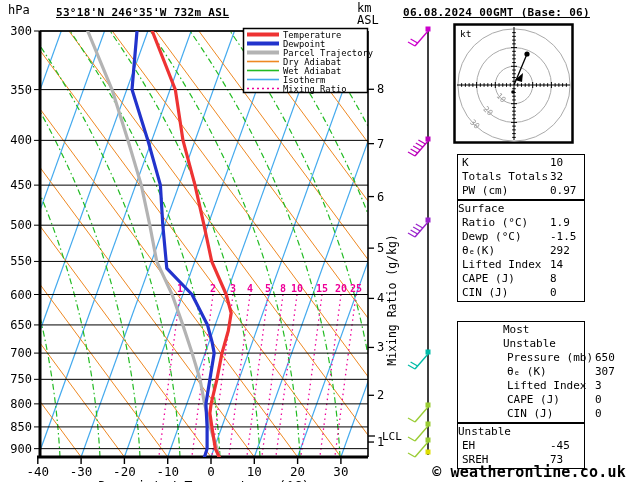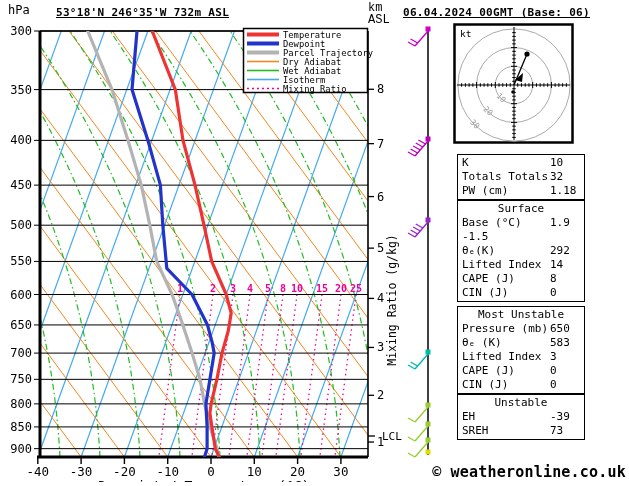--- a/index.html
+++ b/index.html
@@ -4,37 +4,37 @@
 <style>
   html,body{margin:0;padding:0;background:#ffffff;}
   #app{position:relative;width:629px;height:482px;background:#fff;overflow:hidden;
        font-family:"DejaVu Sans Mono","DejaVu Sans",monospace;color:#000;}
   .abs{position:absolute;}
   .title{font-weight:bold;font-size:11px;letter-spacing:.3px;white-space:nowrap;text-decoration:underline;}
   .unitlab{font-size:12px;line-height:12px;white-space:pre;}
   
   #tables{position:absolute;left:457px;top:154px;width:128px;}
   .tbox{border:1.5px solid #000;background:#fff;margin-bottom:0;padding:1px 0 1px 0;}
-  .tbox.gap{margin-top:4px;}
-  .thead{text-align:center;font-size:11px;line-height:14px;}
+  .tbox.gap{margin-top:19px;padding-left:45px;}
+  .thead{font-size:11px;line-height:14px;}
   .trow{display:flex;font-size:11px;line-height:14px;padding:0 0 0 4px;}
   .tlbl{flex:0 0 88px;white-space:nowrap;}
   .tval{white-space:nowrap;}
   #hodo-wrap{position:absolute;left:453px;top:23px;width:121px;height:121px;}
   #footer{position:absolute;right:3px;bottom:1px;font-weight:bold;font-size:15px;letter-spacing:.2px;}
 </style>
 </head>
 <body>
 
 <div id="app">
   <div class="abs unitlab" style="left:8px;top:4px;">hPa</div>
   <div class="abs title" style="left:56px;top:6px;">53°18'N 246°35'W 732m ASL</div>
-  <div class="abs unitlab" style="left:368px;top:2px;font-family:Liberation Mono, monospace;">km
+  <div class="abs unitlab" style="left:357px;top:2px;">km
 ASL</div>
-  <div class="abs title" style="left:403px;top:6px;">06.04.2024 00GMT (Base: 06)</div>
+  <div class="abs title" style="left:403px;top:6px;">06.08.2024 00GMT (Base: 06)</div>
 
   <svg id="skewt-svg" class="abs" style="left:0;top:0;" width="450" height="486">
       <defs>
         <clipPath id="plotclip">
           <rect x="40" y="31" width="328" height="426"></rect>
         </clipPath>
       </defs>
       <g clip-path="url(#plotclip)">
         <line x1="-135.39999999999998" y1="457" x2="17.960000000000008" y2="31" stroke="#44aaee" stroke-width="1.2"></line>
         <line x1="-92.10000000000002" y1="457" x2="61.25999999999996" y2="31" stroke="#44aaee" stroke-width="1.2"></line>
@@ -332,30 +332,31 @@
         <div class="trow">
           <span class="tlbl">K</span>
           <span class="tval">10</span>
         </div>
         <div class="trow">
           <span class="tlbl">Totals Totals</span>
           <span class="tval">32</span>
         </div>
         <div class="trow">
           <span class="tlbl">PW (cm)</span>
-          <span class="tval">1.18</span>
+          <span class="tval">0.97</span>
         </div>
       </div>
       <div class="tbox">
         <div class="thead">Surface</div>
         <div class="trow">
-          <span class="tlbl">Base (°C)</span>
+          <span class="tlbl">Ratio (°C)</span>
           <span class="tval">1.9</span>
         </div>
         <div class="trow">
+          <span class="tlbl">Dewp (°C)</span>
           <span class="tval">-1.5</span>
         </div>
         <div class="trow">
           <span class="tlbl">θₑ(K)</span>
           <span class="tval">292</span>
         </div>
         <div class="trow">
           <span class="tlbl">Lifted Index</span>
           <span class="tval">14</span>
         </div>
@@ -369,40 +370,40 @@
         </div>
       </div>
       <div class="tbox gap">
         <div class="thead">Most Unstable</div>
         <div class="trow">
           <span class="tlbl">Pressure (mb)</span>
           <span class="tval">650</span>
         </div>
         <div class="trow">
           <span class="tlbl">θₑ (K)</span>
-          <span class="tval">583</span>
+          <span class="tval">307</span>
         </div>
         <div class="trow">
           <span class="tlbl">Lifted Index</span>
           <span class="tval">3</span>
         </div>
         <div class="trow">
           <span class="tlbl">CAPE (J)</span>
           <span class="tval">0</span>
         </div>
         <div class="trow">
           <span class="tlbl">CIN (J)</span>
           <span class="tval">0</span>
         </div>
       </div>
       <div class="tbox">
         <div class="thead">Unstable</div>
         <div class="trow">
           <span class="tlbl">EH</span>
-          <span class="tval">-39</span>
+          <span class="tval">-45</span>
         </div>
         <div class="trow">
           <span class="tlbl">SREH</span>
           <span class="tval">73</span>
         </div>
       </div>
     </div>
 
   <div id="footer">© weatheronline.co.uk</div>
 </div>

